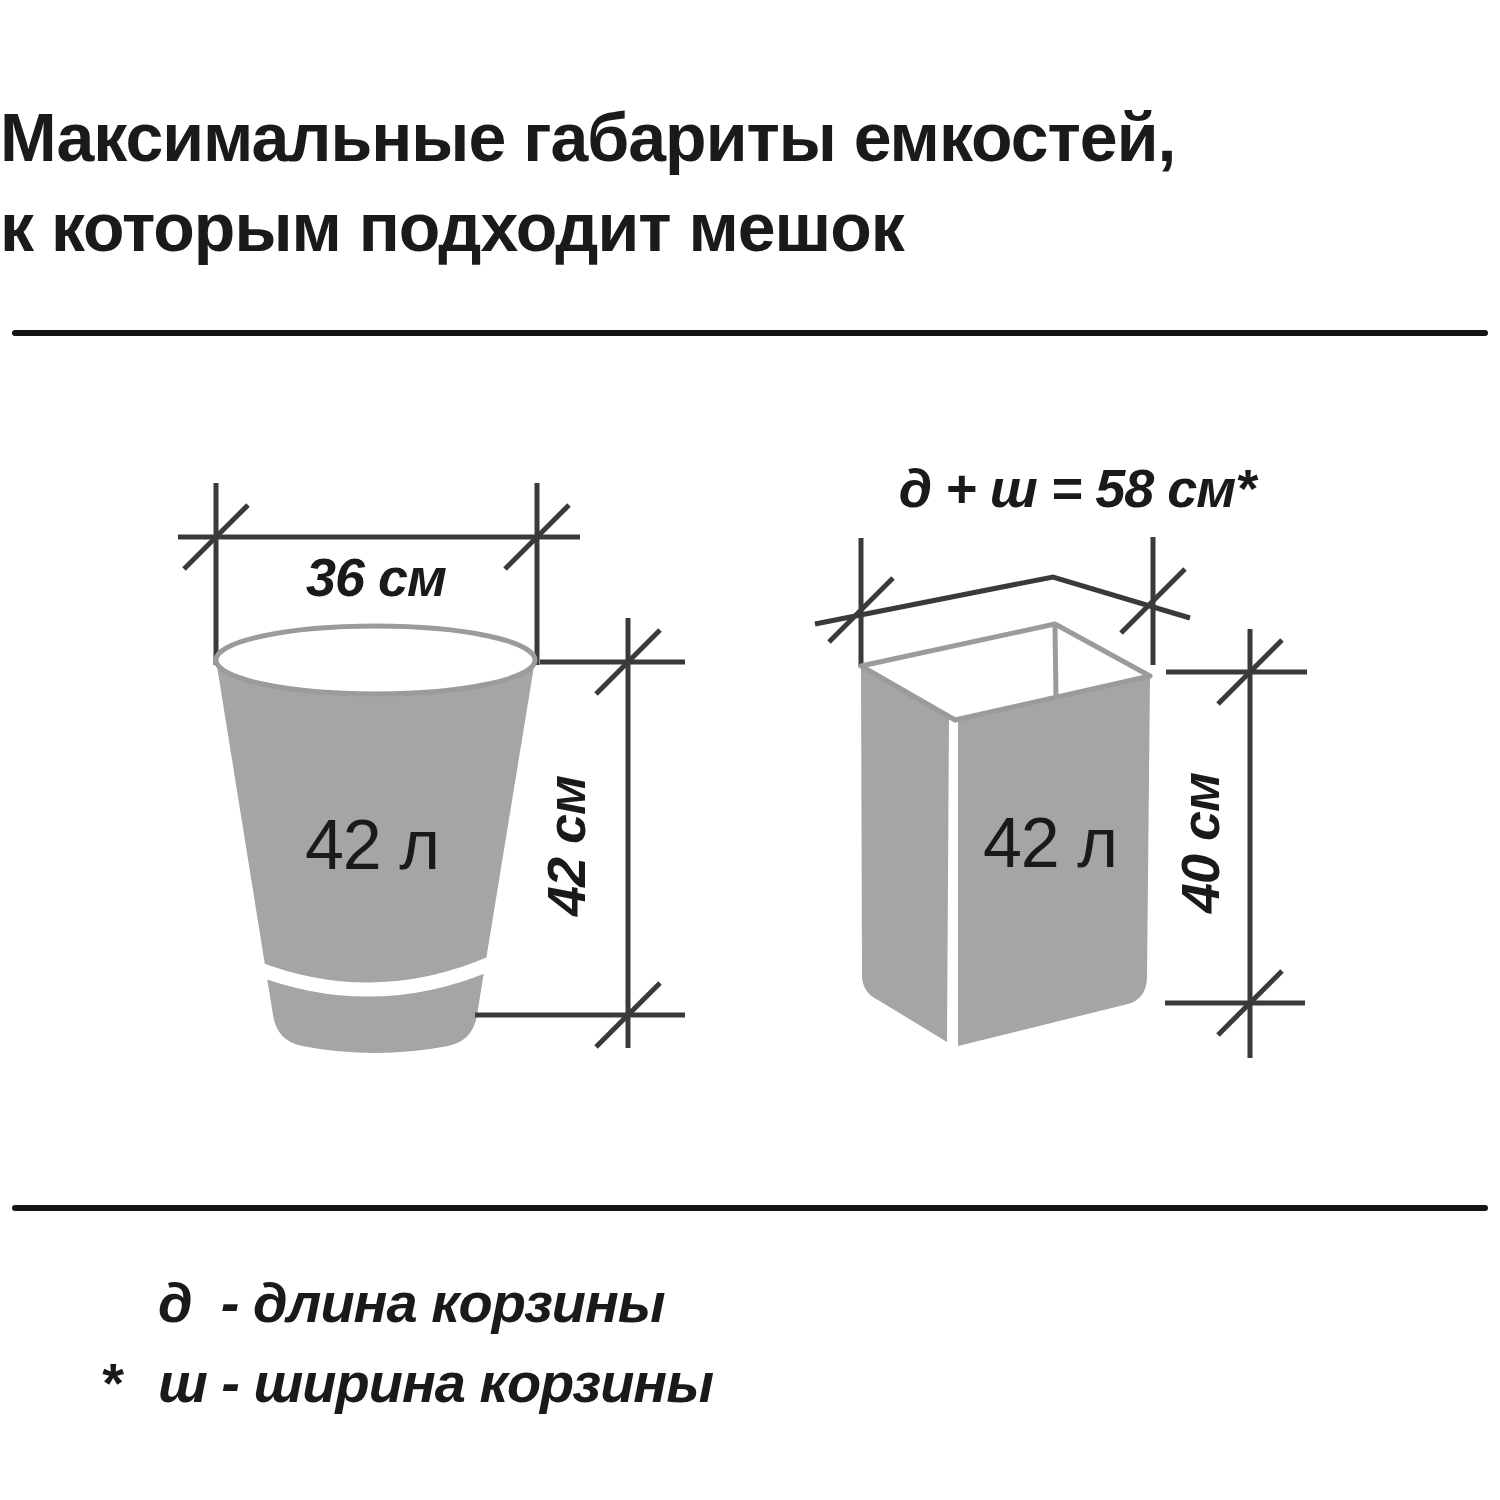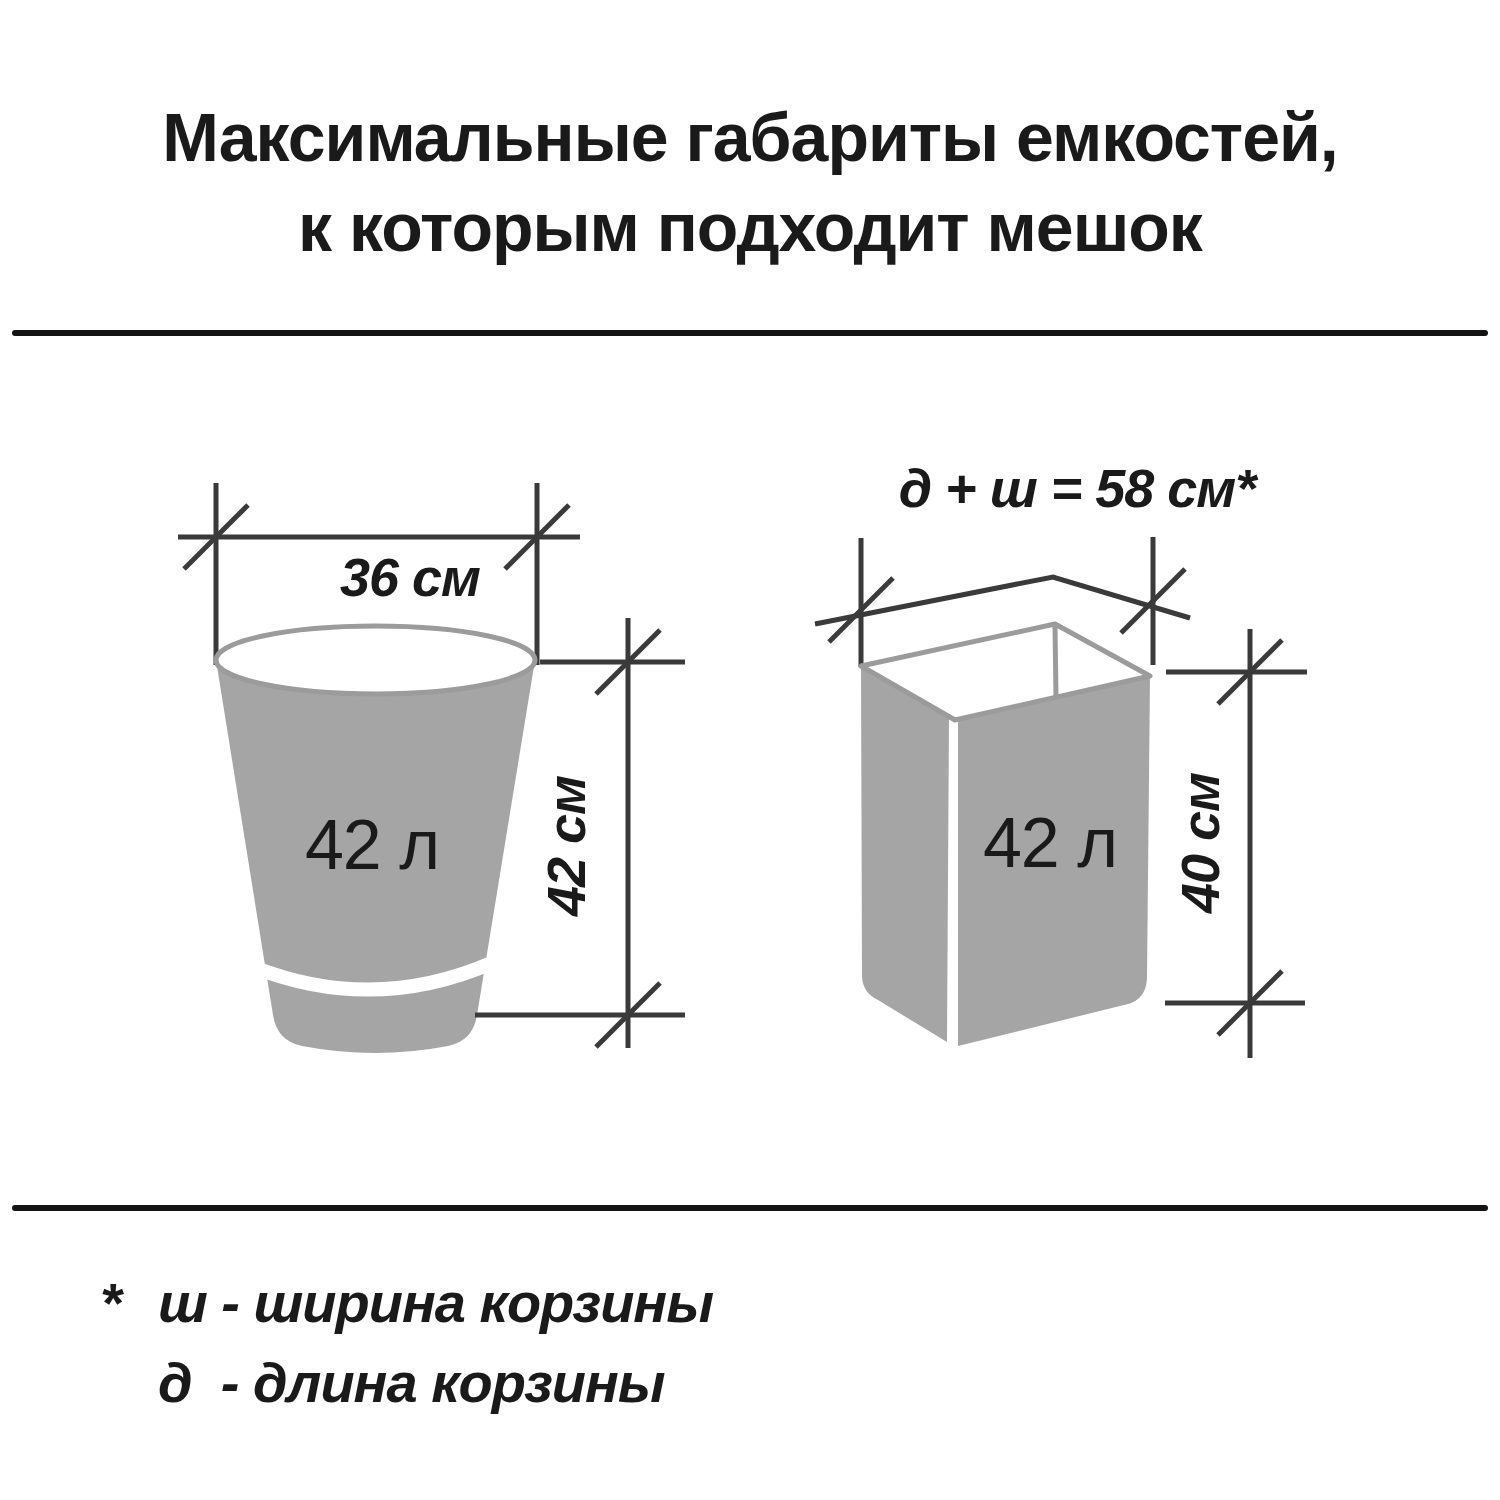--- a/index.html
+++ b/index.html
@@ -4,21 +4,21 @@
 <style>
   html,body{margin:0;padding:0;}
   body{
     width:1500px;height:1500px;position:relative;overflow:hidden;
     background:var(--background,#fff);
     font-family:"Liberation Sans",sans-serif;
     color:var(--text,#1a1a1a);
   }
   .abs{position:absolute;}
   .title{
-    left:0;top:92px;width:1500px;text-align:center;
+    left:0;top:92px;width:1500px;
     font-size:68px;line-height:90px;font-weight:bold;
     letter-spacing:-1px;white-space:pre;
   }
   .divider{
     left:12px;width:1476px;height:6px;
     background:var(--divider,#141414);border-radius:3px;
   }
   #divider-top{top:330px;}
   #divider-bottom{top:1205px;}
   svg{display:block;}
@@ -93,26 +93,26 @@
 
   <g>
     <line class="dim" x1="1250" y1="629" x2="1250" y2="1058"></line>
     <line class="dim" x1="1166" y1="672" x2="1307" y2="672"></line>
     <line class="dim" x1="1165" y1="1003" x2="1305" y2="1003"></line>
     <line class="dim" x1="1218" y1="704" x2="1282" y2="640"></line>
     <line class="dim" x1="1218" y1="1035" x2="1282" y2="971"></line>
   </g>
 </svg>
 
-<div class="abs dim-label" style="left:376px;top:577px;margin-left:34px;">36 см</div>
+<div class="abs dim-label" style="left:376px;top:577px;">36 см</div>
 <div class="abs vol-label" style="left:372px;top:845px;">42 л</div>
 <div class="abs dim-label rot" style="left:566px;top:846px;">42 см</div>
 
 <div class="abs dim-label" style="left:1077px;top:488px;">д + ш = 58 см*</div>
 <div class="abs vol-label" style="left:1050px;top:843px;">42 л</div>
 <div class="abs dim-label rot" style="left:1200px;top:843px;">40 см</div>
 
 <div class="abs divider" id="divider-bottom"></div>
 
 <div class="abs footnote">
+  <div class="fn-line"><span class="fn-star"></span><span>д  - длина корзины</span></div>
   <div class="fn-line"><span class="fn-star">*</span><span>ш - ширина корзины</span></div>
-  <div class="fn-line"><span class="fn-star"></span><span>д  - длина корзины</span></div>
 </div>
 
 </body></html>

